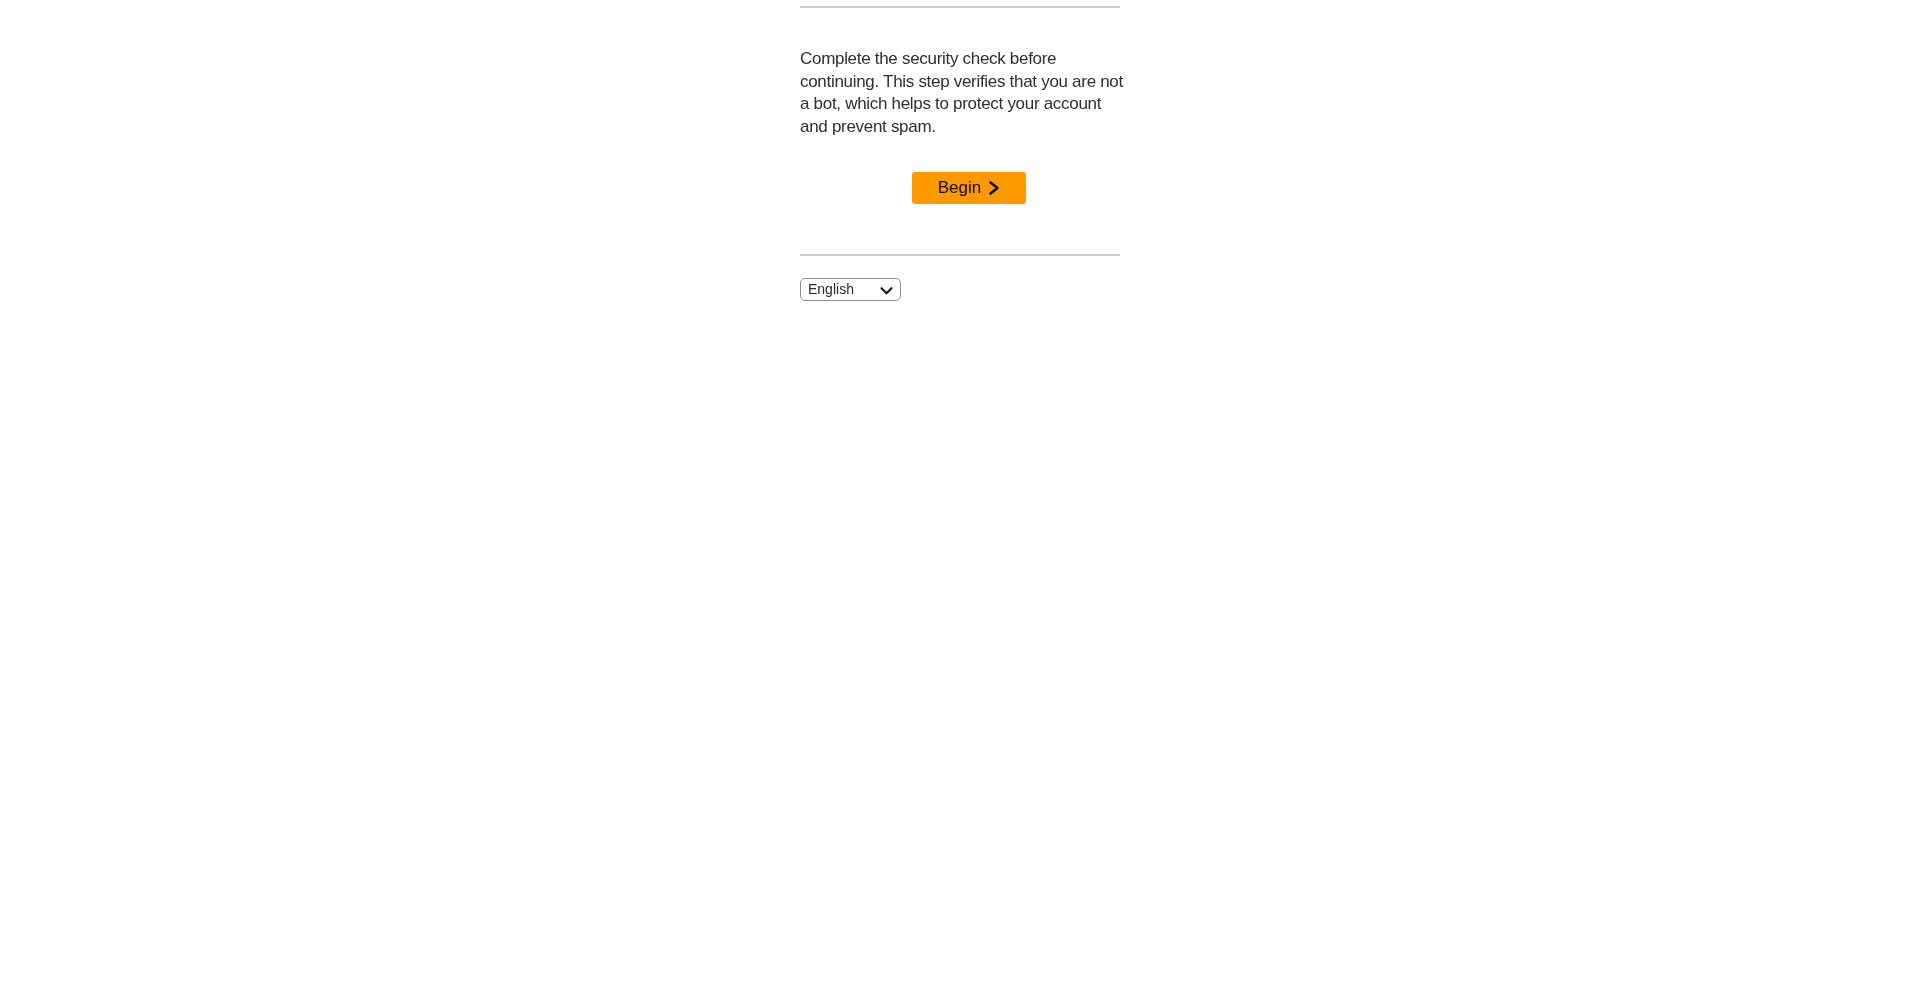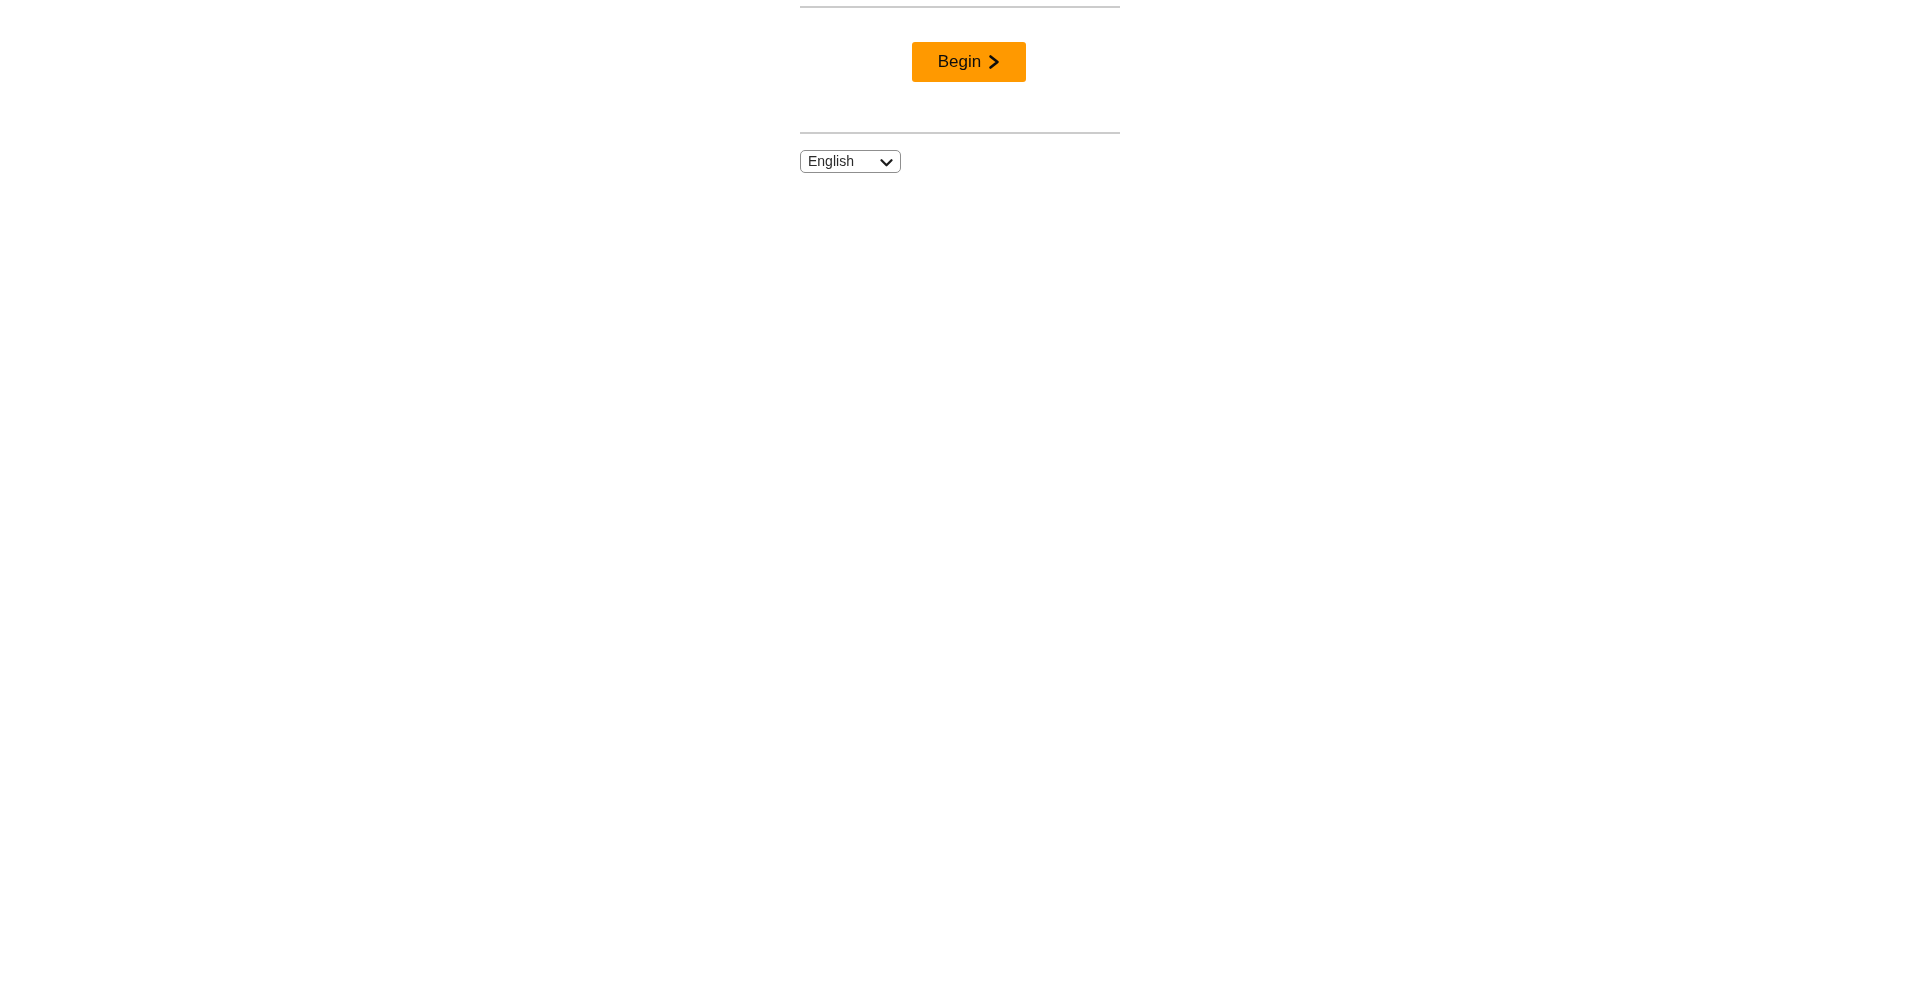--- a/index.html
+++ b/index.html
@@ -51,35 +51,35 @@
   }
   .cta-row{
     text-align:center;
     margin-top:34px;
   }
   .begin-button{
     display:inline-flex;
     align-items:center;
     justify-content:center;
     gap:7px;
-    height:40px;
+    height:32px;
     padding:0 26px;
     background:var(--button-orange);
     border:none;
     border-radius:3px;
     font-family:inherit;
     font-size:17px;
     color:#0d0d0d;
     cursor:pointer;
     position:relative;
     left:9px;
   }
   .begin-button svg{display:block;}
   .lang-row{
-    margin-top:16px;
+    margin-top:22px;
   }
   .select-wrap{
     position:relative;
     display:inline-block;
   }
   .lang-select{
     -webkit-appearance:none;
     -moz-appearance:none;
     appearance:none;
     width:101px;
@@ -104,20 +104,26 @@
   }
 </style>
 </head>
 <body>
 
 <div class="container">
 
   <hr class="divider top">
 
 
+  <div class="intro">
+    <div class="line">Complete the security check before</div>
+    <div class="line">continuing. This step verifies that you are not</div>
+    <div class="line">a bot, which helps to protect your account</div>
+    <div class="line">and prevent spam.</div>
+  </div>
 
   <div class="cta-row">
     <button class="begin-button">
       <span>Begin</span>
       <span>
         <svg width="12" height="16" viewBox="0 0 12 16">
           <polyline points="2.5,2.5 9.5,8 2.5,13.5" fill="none" stroke="#0d0d0d" stroke-width="2.6" stroke-linecap="round" stroke-linejoin="round"></polyline>
         </svg>
       </span>
     </button>

